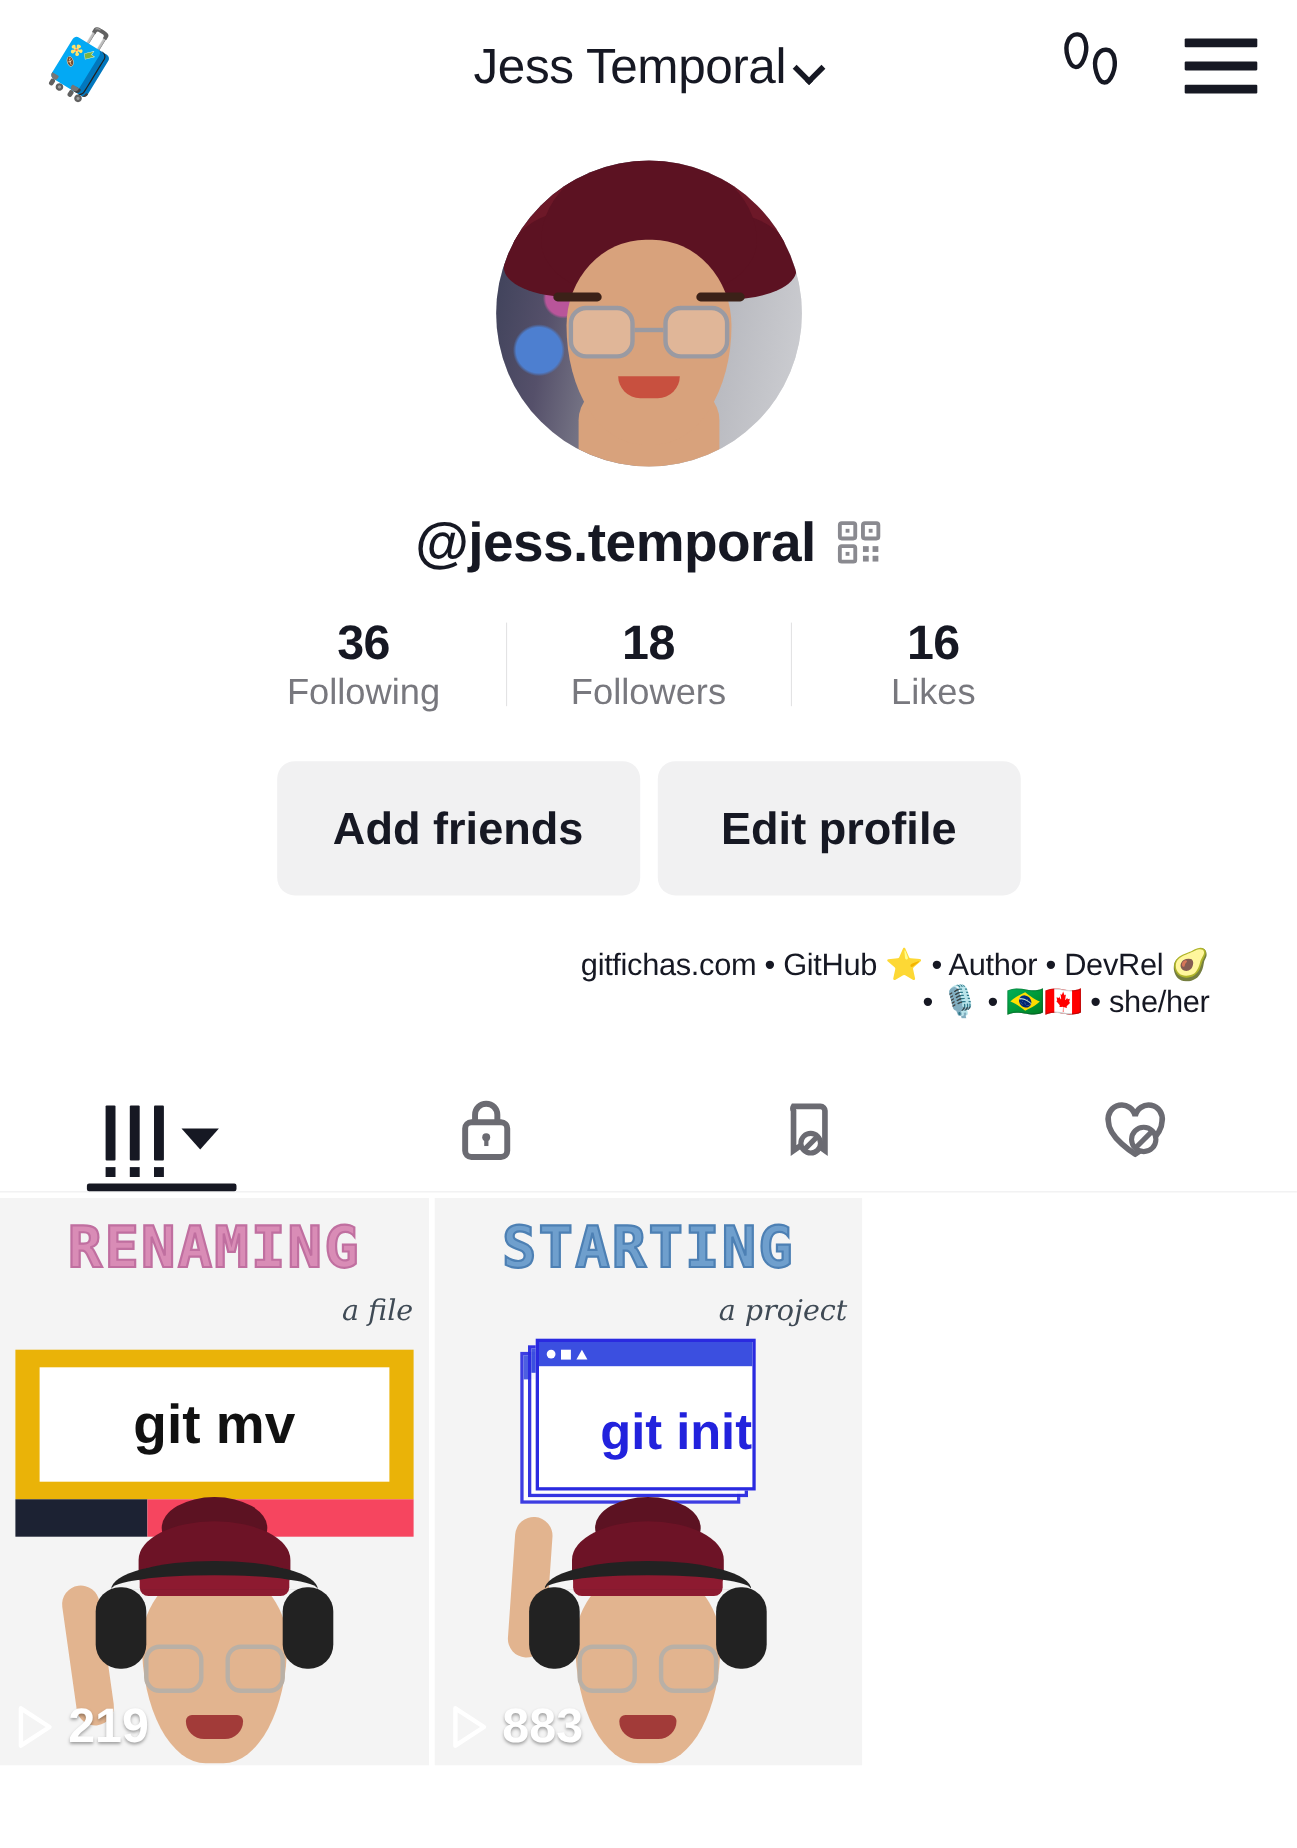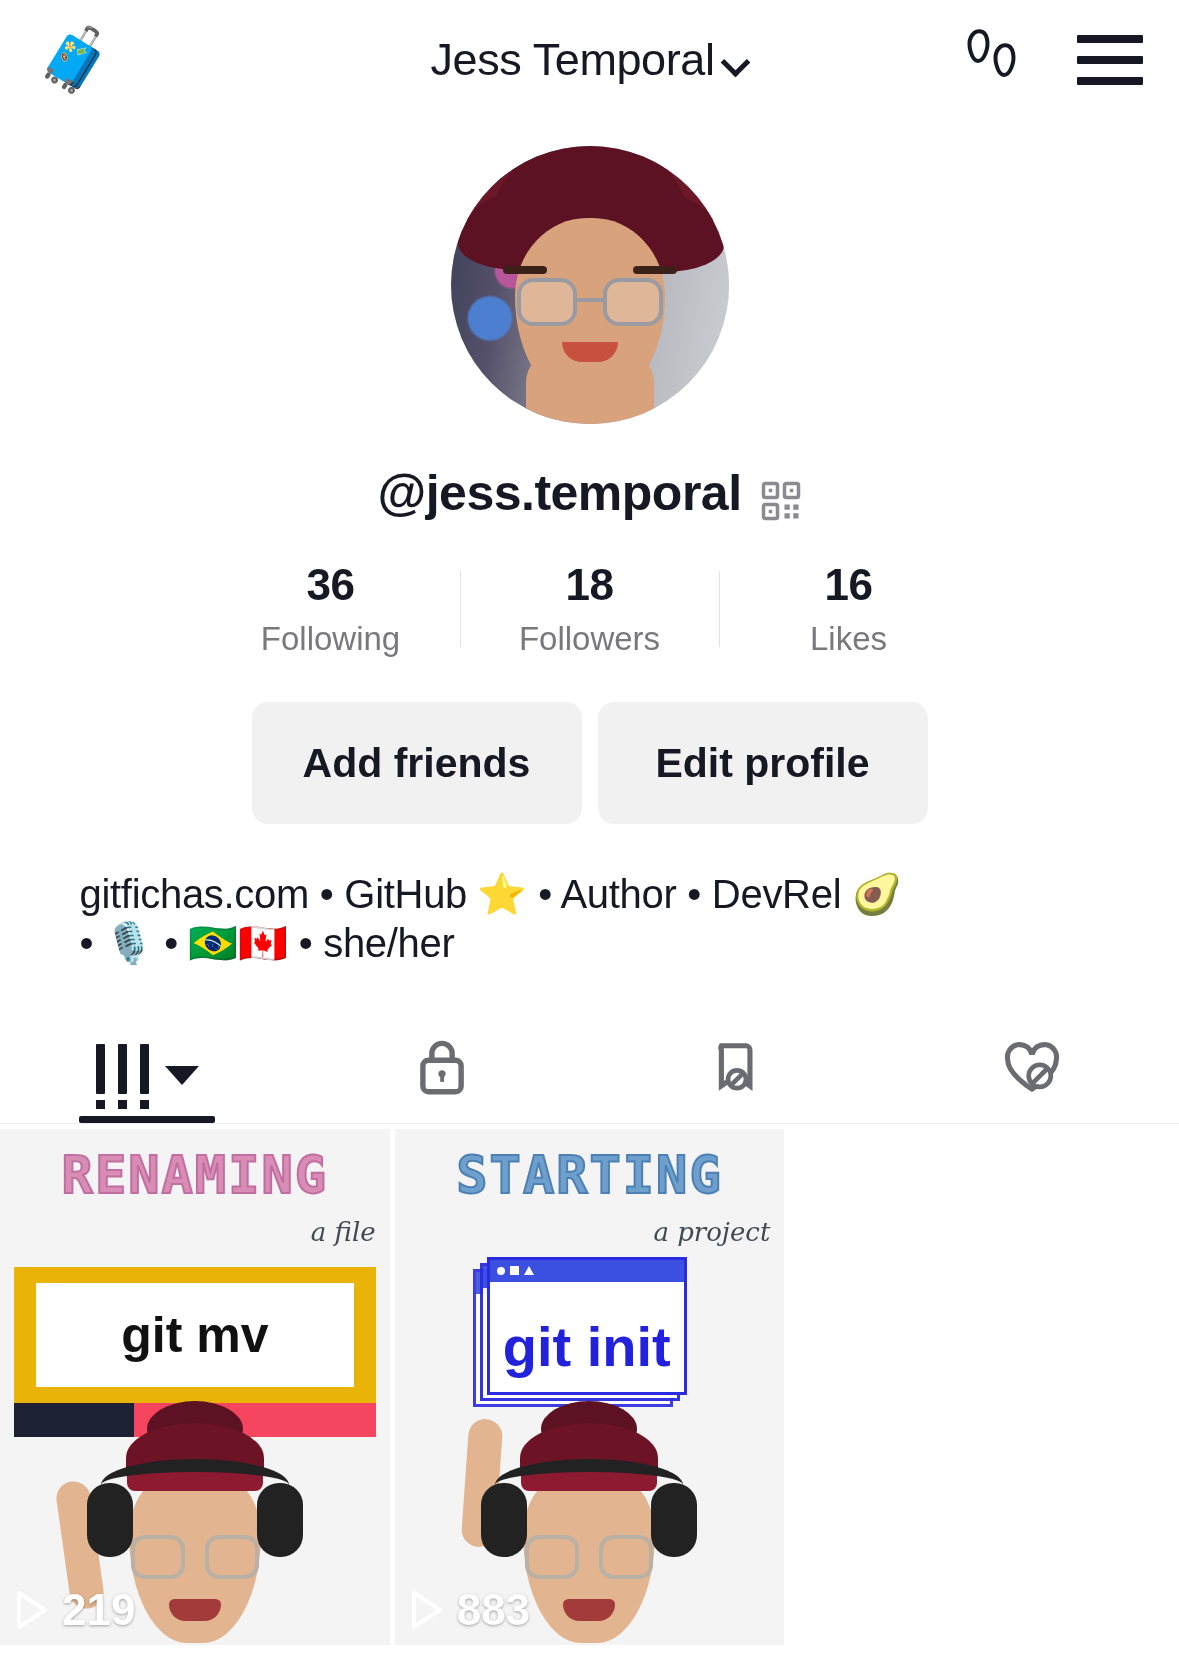--- a/index.html
+++ b/index.html
@@ -99,36 +99,36 @@
   }
   .av-lip{
     position:absolute; left:50%; top:196px; transform:translateX(-50%);
     width:56px; height:20px; background:#c8503f; border-radius:0 0 28px 28px;
   }
   .av-brow{ position:absolute; top:120px; width:44px; height:8px; background:#3b2118; border-radius:6px; }
   .av-brow.l{ left:52px; } .av-brow.r{ right:52px; }
 
   
   .username-row{
-    display:flex; align-items:flex-end; justify-content:center;
+    display:flex; align-items:center; justify-content:center;
     gap:18px; margin-top:40px;
   }
   .username{
     font-size:50px; font-weight:600; letter-spacing:-0.5px; color:#161823;
   }
   .qr{ width:42px; height:42px; }
 
   
   .stats{
     display:flex; justify-content:center; align-items:center;
     margin-top:38px;
   }
   .stat{
     width:258px; text-align:center;
-    display:flex; flex-direction:column; align-items:center; gap:10px;
+    display:flex; flex-direction:column; align-items:center; gap:0;
   }
   .stat .num{ font-size:44px; font-weight:700; color:#161823; letter-spacing:-0.5px; }
   .stat .lbl{ font-size:33px; color:#78787e; font-weight:400; }
   .divider{ width:1px; height:76px; background:#e3e3e4; }
 
   
   .actions{
     display:flex; justify-content:center; gap:16px; margin-top:44px;
   }
   .btn{
@@ -136,21 +136,21 @@
     height:122px; min-width:330px; padding:0 44px;
     font-size:41px; font-weight:700; color:#161823;
     font-family:"Liberation Sans", sans-serif;
     display:flex; align-items:center; justify-content:center;
     cursor:pointer;
   }
 
   
   .bio{
     margin:46px auto 0; width:1020px;
-    text-align:left; font-size:40px; line-height:1.22;
+    text-align:right; font-size:28px; line-height:1.22;
     color:#161823; letter-spacing:-0.3px;
   }
 
   
   .tabs{
     display:flex; margin-top:48px; height:108px;
     border-bottom:1px solid #ededee;
   }
   .tab{
     flex:1; display:flex; align-items:center; justify-content:center; gap:16px;
@@ -207,22 +207,22 @@
     position:absolute; left:92px; top:128px; width:200px; height:138px;
     background:#fff; border:3px solid #2a2ae0;
   }
   .win.w1{ left:78px; top:140px; opacity:.9; }
   .win.w2{ left:85px; top:134px; opacity:.95; }
   .win-bar{ height:22px; background:#3b4fe0; display:flex; align-items:center; gap:5px; padding-left:7px; }
   .win-bar u{ width:8px; height:8px; background:#fff; border-radius:50%; display:block; }
   .win-bar s{ width:9px; height:9px; background:#fff; display:block; }
   .win-bar b{ width:0;height:0;border-left:5px solid transparent;border-right:5px solid transparent;border-bottom:9px solid #fff; display:block;}
   .win .cmd{
-    position:absolute; left:0; right:0; top:54px; text-align:center;
-    font-size:56px; font-weight:700; color:#2222dd;
+    position:absolute; left:0; right:0; top:54px; text-align:right;
+    font-size:46px; font-weight:700; color:#2222dd;
   }
 
   .person{
     position:absolute; left:50%; transform:translateX(-50%);
     bottom:-10px; width:300px; height:232px;
   }
   .p-hair{
     position:absolute; left:50%; transform:translateX(-50%); top:0;
     width:138px; height:70px; background:#6d1326; border-radius:50% 50% 30% 30%;
   }

